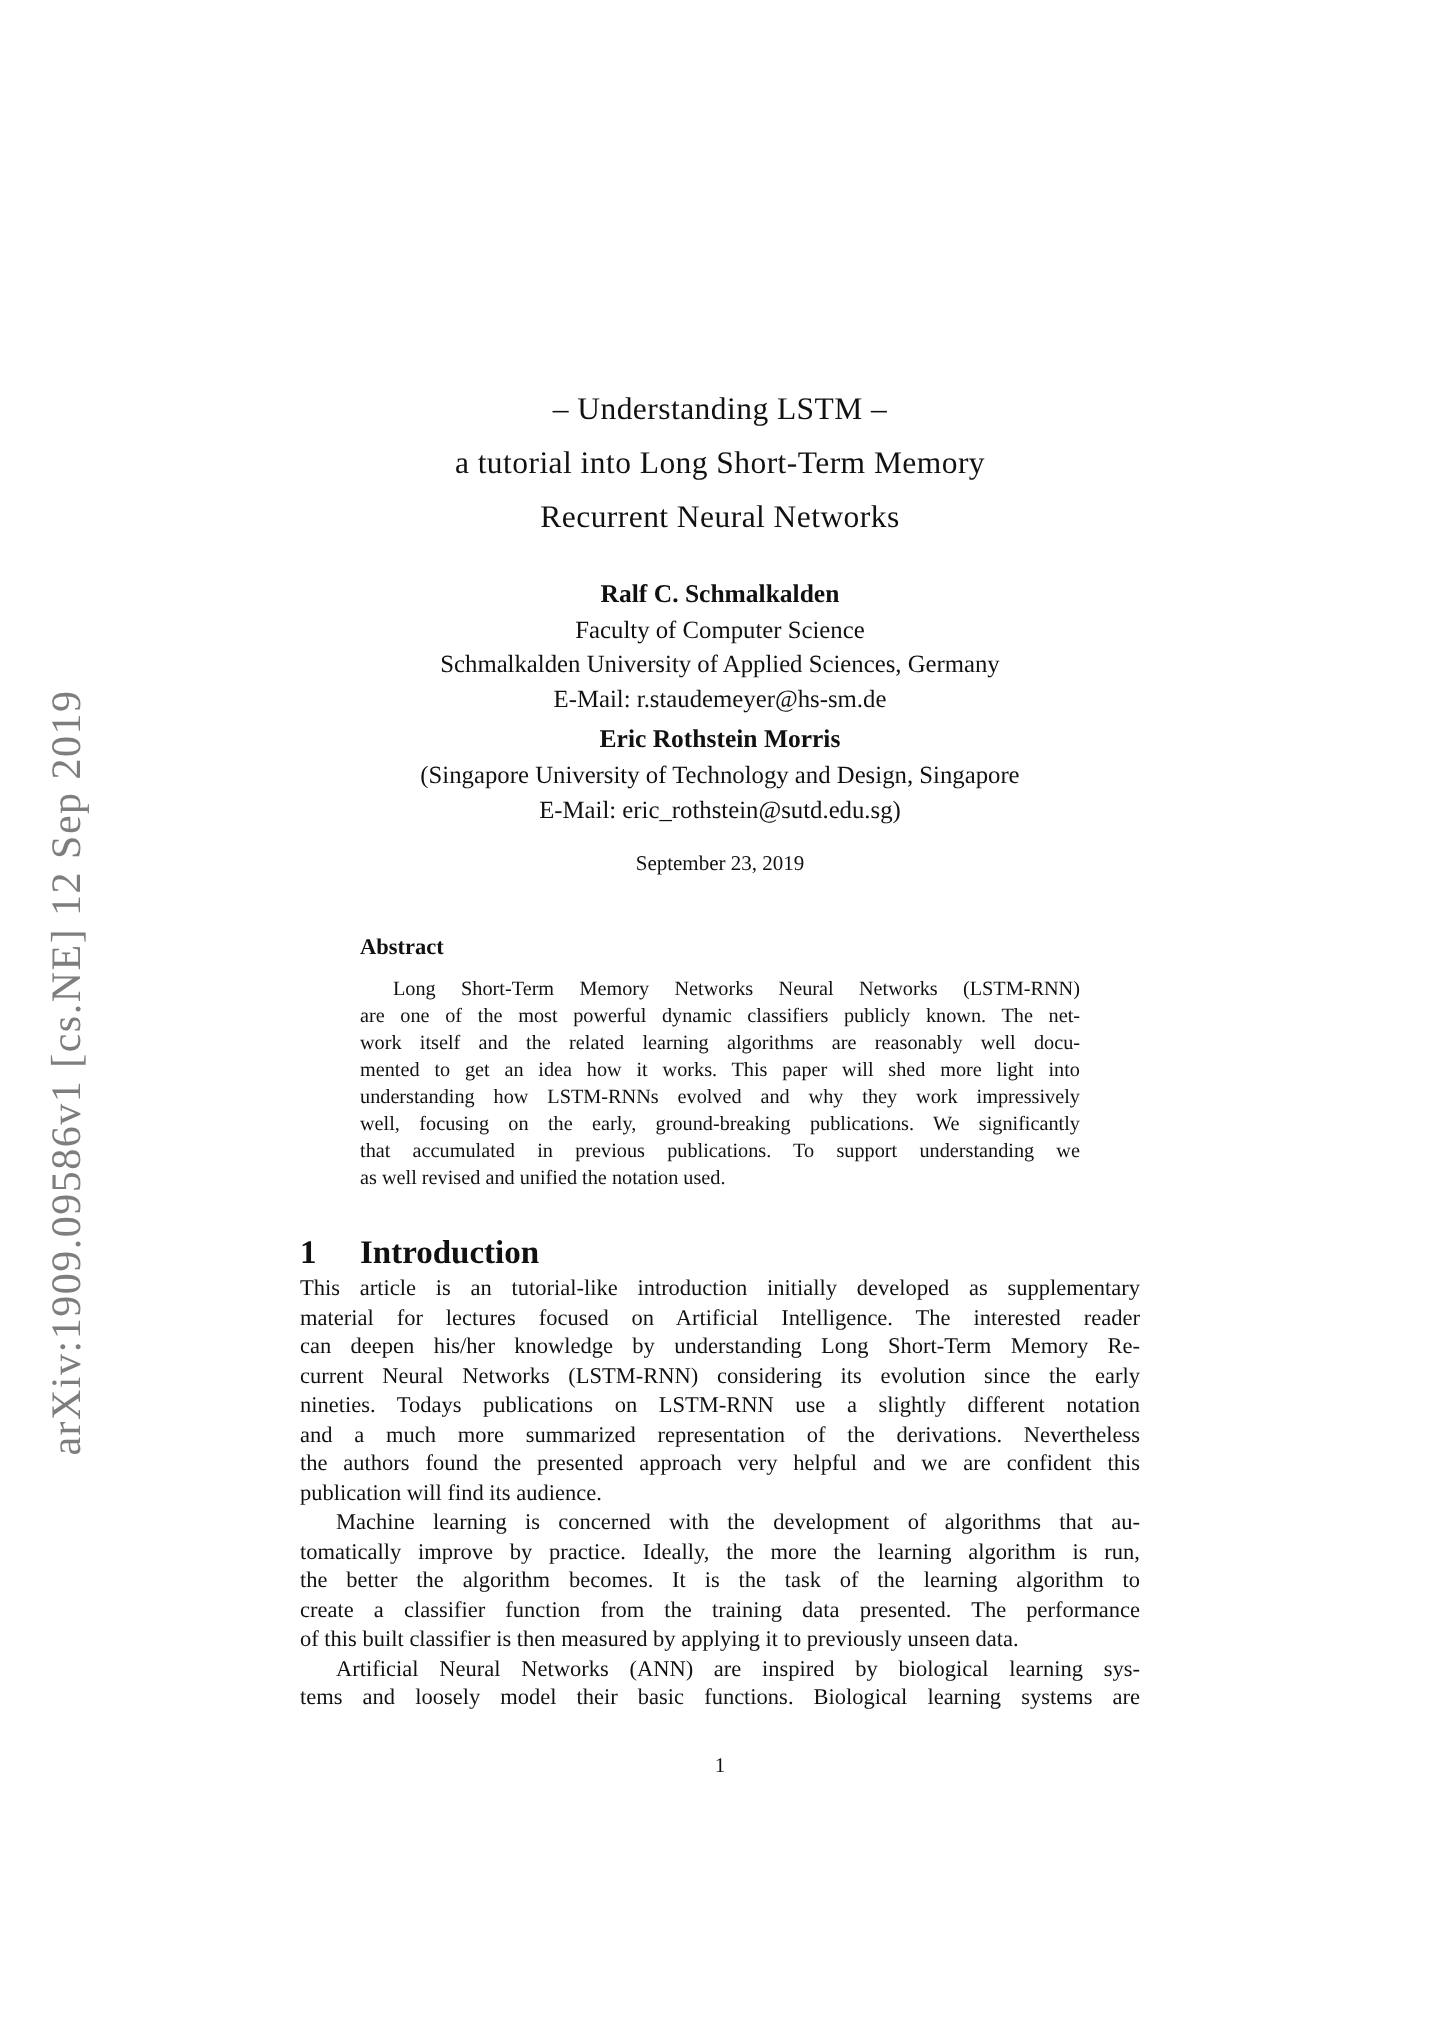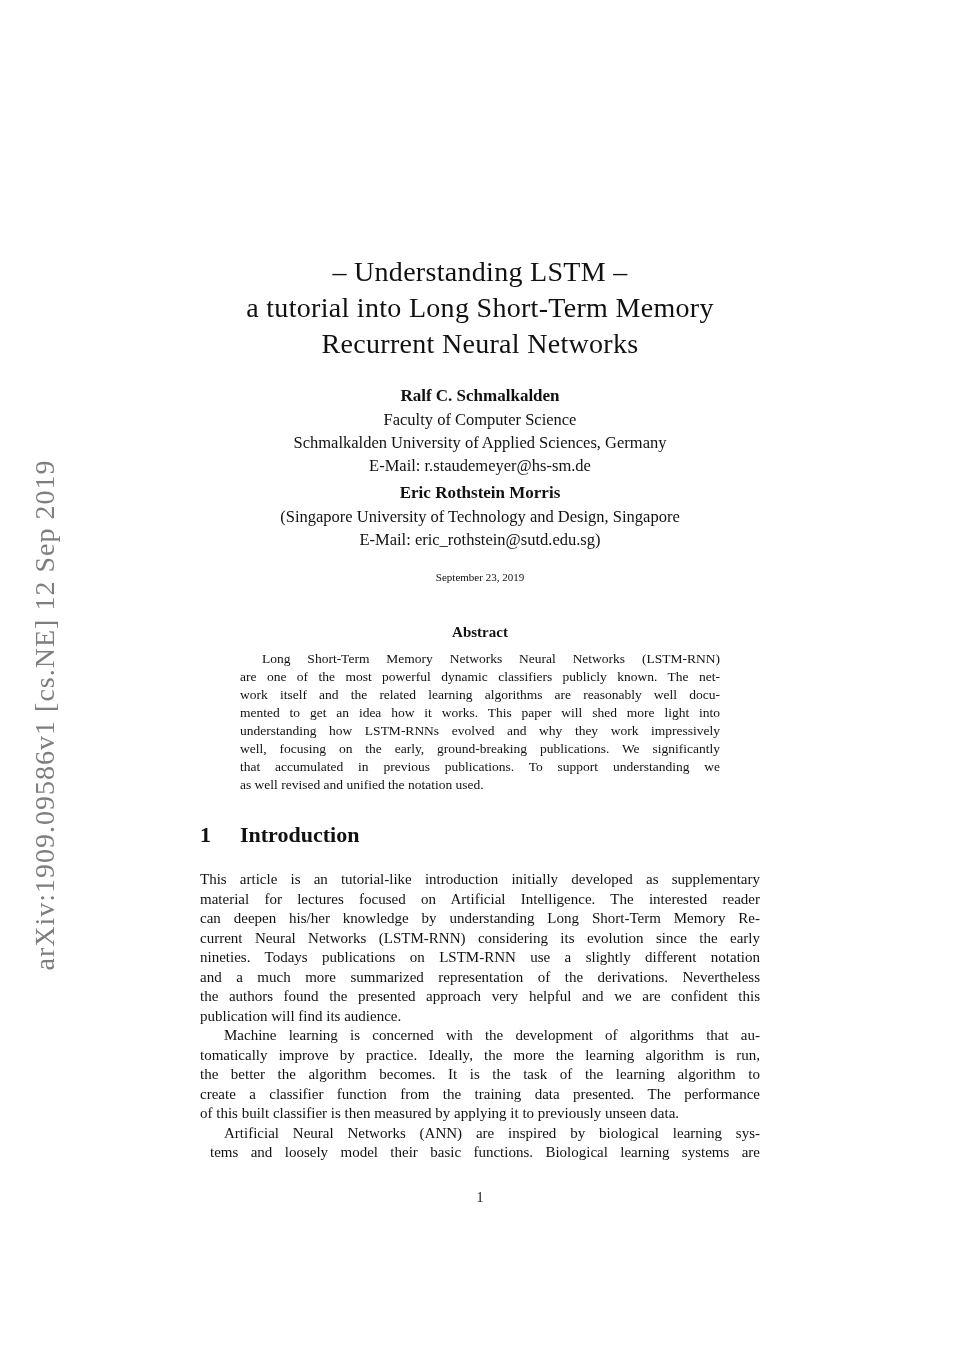--- a/index.html
+++ b/index.html
@@ -24,45 +24,45 @@
   }
   .content {
     position: absolute;
     left: 200px;
     top: 0;
     width: 560px;
   }
   .centered .tline { text-align: center; }
 
   .title-block { margin-top: 254px; }
-  .title-block .tline { font-size: 28px; line-height: 36px; letter-spacing: 0.3px; }
+  .title-block .tline { font-size: 21px; line-height: 36px; letter-spacing: 0.3px; }
 
   .author-block-1 { margin-top: 22px; }
   .author-block-2 { margin-top: 4px; }
   .author-name { font-weight: bold; font-size: 17px; line-height: 24px; text-align: center; }
   .author-lines .tline { font-size: 16.5px; line-height: 23px; }
 
-  .date { margin-top: 14px; font-size: 11px; line-height: 24px; text-align: center; }
+  .date { margin-top: 14px; font-size: 14px; line-height: 24px; text-align: center; }
 
   .abstract { width: 480px; margin-left: 40px; margin-top: 32px; }
-  .abstract-heading { text-align: center; font-weight: bold; font-size: 15px; line-height: 22px; }
+  .abstract-heading { font-weight: bold; font-size: 15px; line-height: 22px; }
   .abstract-body { margin-top: 7px; }
   .abstract-body .tline { font-size: 13.5px; line-height: 18px; }
   .abstract-body .tline:first-child { text-indent: 22px; }
 
   .section-heading { margin-top: 26px; font-size: 22px; font-weight: bold; line-height: 30px; }
   .sec-num { display: inline-block; min-width: 40px; }
 
   .para .tline { font-size: 15px; line-height: 19.5px; }
-  .para-1 { margin-top: 20px; }
+  .para-1 { margin-top: 0; }
   .indent-first .tline:first-child { text-indent: 24px; }
 
   .justify-lines .tline { text-align: justify; text-align-last: justify; }
   .justify-lines .tline:last-child { text-align-last: left; }
-  .justify-lines.continue .tline:last-child { text-align-last: justify; margin-left: 10px; }
+  .justify-lines.continue .tline:last-child { text-align-last: justify; }
 
   .page-number { margin-top: 25px; text-align: center; font-size: 14px; line-height: 19px; }
 </style>
 </head>
 <body>
 
 <div class="page">
 
   <div class="arxiv-label" style="color: rgb(126, 126, 126);">arXiv:1909.09586v1  [cs.NE]  12 Sep 2019</div>
 

